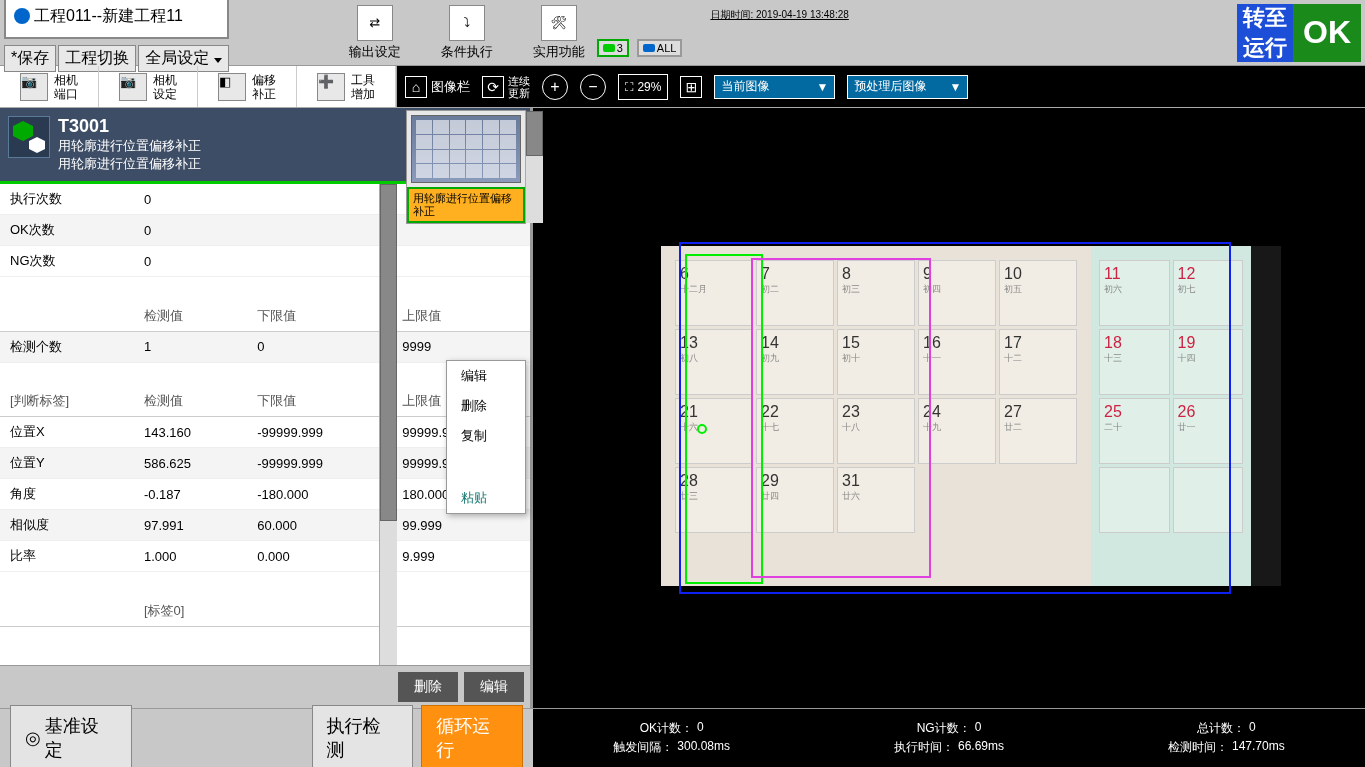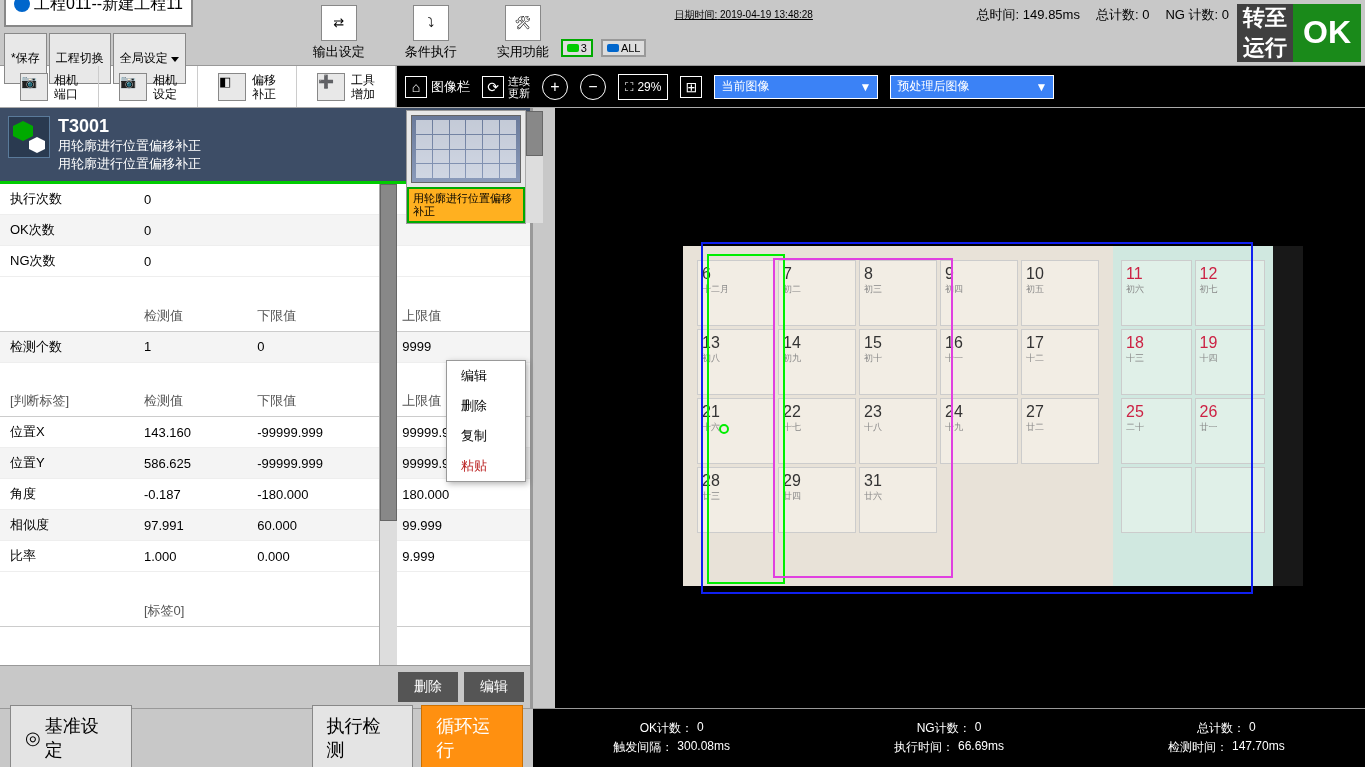--- a/index.html
+++ b/index.html
@@ -4,54 +4,54 @@
 <style>
 * { margin: 0; padding: 0; box-sizing: border-box; font-family: "Microsoft YaHei", sans-serif; }
 body { width: 1365px; height: 767px; background: #c8c8c8; overflow: hidden; font-size: 13px; }
 
 
 .topbar { display: flex; align-items: center; background: #c8c8c8; height: 66px; padding: 2px 4px; border-bottom: 1px solid #999; }
 .title-box { background: #fff; border: 2px solid #888; padding: 4px 8px; font-size: 16px; display: flex; align-items: center; gap: 4px; height: 46px; }
 .gear-icon { width: 16px; height: 16px; background: #0066cc; border-radius: 50%; position: relative; }
 .title-col { display: flex; flex-direction: column; gap: 2px; }
 .title-btns { display: flex; gap: 2px; margin-top: 4px; }
-.title-btns button { background: #e8e8e8; border: 1px solid #888; padding: 16px 6px; font-size: 12px; cursor: pointer; text-align: center; }
+.title-btns button { background: #e8e8e8; border: 1px solid #888; padding: 2px 6px; font-size: 16px; cursor: pointer; text-align: center; }
 .top-tools { display: flex; gap: 40px; margin-left: 120px; }
 .top-tool { display: flex; flex-direction: column; align-items: center; gap: 2px; cursor: pointer; }
 .top-tool .ico { width: 36px; height: 36px; background: #fff; border: 1px solid #888; display: flex; align-items: center; justify-content: center; }
 .top-tool .lbl { font-size: 13px; }
 .status-badges { display: flex; gap: 8px; margin-left: 12px; align-items: flex-end; height: 100%; padding-bottom: 6px; }
 .badge { border: 2px solid #999; padding: 1px 4px; font-size: 11px; display: flex; align-items: center; gap: 2px; background: #ddd; }
 .badge.active { border-color: #0a0; }
 .badge-led { width: 12px; height: 8px; border-radius: 2px; }
 .led-green { background: #0c0; }
 .led-blue { background: #06c; }
 .datetime { margin-left: 28px; font-size: 10px; align-self: flex-start; padding-top: 6px; text-decoration: underline; }
 .stats-top { margin-left: auto; text-align: right; font-size: 13px; padding-right: 8px; align-self: flex-start; padding-top: 4px; }
 .stats-top div { display: flex; gap: 16px; justify-content: flex-end; }
 .big-btn { height: 58px; padding: 0 6px; font-size: 22px; font-weight: bold; color: #fff; display: flex; align-items: center; justify-content: center; cursor: pointer; }
-.big-btn.gray { background: #404040; }
+.big-btn.gray { background: #1d4ed8; }
 .big-btn.green { background: #1a8a1a; font-size: 32px; padding: 0 10px; }
 
 
 .toolbar2 { display: flex; height: 42px; background: #fff; border-bottom: 1px solid #aaa; }
 .tb2-left { display: flex; border-right: 1px solid #aaa; }
 .tb2-item { display: flex; align-items: center; gap: 6px; padding: 0 20px; border-right: 1px solid #ccc; cursor: pointer; }
 .tb2-item .ico { width: 28px; height: 28px; background: #e8e8e8; border: 1px solid #888; }
 .tb2-item .txt { display: flex; flex-direction: column; font-size: 12px; line-height: 14px; }
 .tb2-right { display: flex; align-items: center; background: #000; flex: 1; padding: 0 8px; gap: 12px; color: #fff; }
 .tb2-ico-btn { display: flex; align-items: center; gap: 4px; cursor: pointer; }
 .tb2-ico { width: 22px; height: 22px; border: 1px solid #fff; display: flex; align-items: center; justify-content: center; font-size: 14px; }
 .tb2-txt-col { display: flex; flex-direction: column; font-size: 11px; line-height: 12px; }
 .zoom-btn { width: 26px; height: 26px; border: 1px solid #fff; border-radius: 50%; display: flex; align-items: center; justify-content: center; font-size: 16px; cursor: pointer; }
 .zoom-box { border: 1px solid #fff; padding: 2px 6px; display: flex; align-items: center; gap: 4px; font-size: 12px; height: 26px; cursor: pointer; }
-.select-box { background: #3b82f6; color: #fff; border: 1px solid #fff; padding: 2px 6px; font-size: 12px; width: 164px; height: 24px; display: flex; justify-content: space-between; align-items: center; cursor: pointer; }
-
-
-.main { display: flex; height: 600px; gap: 22px; }
+.select-box { background: #0369a1; color: #fff; border: 1px solid #fff; padding: 2px 6px; font-size: 12px; width: 121px; height: 24px; display: flex; justify-content: space-between; align-items: center; cursor: pointer; }
+
+
+.main { display: flex; height: 600px; }
 .left-panel { width: 533px; background: #fff; display: flex; flex-direction: column; border-right: 3px solid #999; }
 .tool-header { background: #3d4d66; color: #fff; padding: 8px; display: flex; gap: 8px; border-bottom: 3px solid #0c0; }
 .tool-header .hex { width: 42px; height: 42px; background: #2a3a50; border: 1px solid #5a7a9a; display: flex; align-items: center; justify-content: center; position: relative; }
 .tool-header .hex::before { content: ""; width: 20px; height: 20px; background: #0a0; clip-path: polygon(50% 0, 100% 25%, 100% 75%, 50% 100%, 0 75%, 0 25%); position: absolute; top: 4px; left: 4px; }
 .tool-header .hex::after { content: ""; width: 16px; height: 16px; background: #fff; clip-path: polygon(50% 0, 100% 25%, 100% 75%, 50% 100%, 0 75%, 0 25%); position: absolute; bottom: 4px; right: 4px; }
 .tool-header .info { flex: 1; }
 .tool-header .t-id { font-size: 18px; font-weight: bold; }
 .tool-header .t-desc { font-size: 13px; }
 .tool-header .t-time { font-size: 13px; }
 
@@ -65,21 +65,21 @@
 .scrollbar-v { position: absolute; right: 0; top: 0; bottom: 0; width: 18px; background: #ddd; border-left: 1px solid #aaa; }
 .scroll-thumb { width: 100%; background: #888; border: 1px solid #666; }
 
 .thumb-panel { width: 120px; background: #e8e8e8; position: absolute; left: 406px; top: 110px; border: 1px solid #999; }
 .thumb-img { width: 110px; height: 68px; background: linear-gradient(#6a7a9a, #8a9aba); margin: 4px; border: 1px solid #666; display: grid; grid-template-columns: repeat(6, 1fr); grid-template-rows: repeat(4, 1fr); gap: 1px; padding: 4px; }
 .thumb-img div { background: rgba(255,255,255,0.6); }
 .thumb-caption { background: #ffb020; padding: 3px 4px; font-size: 11px; line-height: 13px; border: 2px solid #0a0; }
 
 .context-menu { position: absolute; left: 446px; top: 360px; background: #fff; border: 1px solid #999; box-shadow: 2px 2px 6px rgba(0,0,0,0.3); width: 80px; z-index: 200; }
 .context-menu div { padding: 6px 14px; font-size: 13px; cursor: pointer; }
-.context-menu div.disabled { color: #b91c1c; cursor: default; }
+.context-menu div.disabled { color: #0f766e; cursor: default; margin-top: 32px; }
 
 .panel-footer { background: #c8c8c8; padding: 6px; display: flex; justify-content: flex-end; gap: 6px; border-top: 1px solid #999; }
 .panel-footer button { background: #555; color: #fff; border: none; padding: 6px 16px; font-size: 14px; cursor: pointer; }
 
 
 .image-view { flex: 1; background: #000; position: relative; }
 .calendar-img { position: absolute; left: 128px; top: 138px; width: 620px; height: 340px; background: #181818; display: flex; }
 .cal-left { width: 430px; background: #e8e2d8; padding: 14px; }
 .cal-right { width: 160px; background: #d0e8e0; padding: 14px 8px; }
 .cal-grid { display: grid; grid-template-columns: repeat(5, 1fr); gap: 3px; }
@@ -142,25 +142,20 @@
       </div>
     <div class="badge">
         <span class="badge-led led-blue"></span>
         <span>ALL</span>
       </div>
   </div>
   <div class="datetime">
     <span>日期时间:</span> <span>2019-04-19 13:48:28</span>
   </div>
   <div class="stats-top">
-    <div>
-      <span><span>总时间:</span> <span>149.85ms</span></span>
-      <span><span>总计数:</span> <span>0</span></span>
-      <span><span>NG 计数:</span> <span>0</span></span>
-    </div>
   </div>
   <div class="big-btn gray" style="white-space:pre;text-align:center;">转至
 运行</div>
   <div class="big-btn green">OK</div>
 </div>
 
 <div class="toolbar2">
   <div class="tb2-left">
     <div class="tb2-item">
       <div class="ico">📷</div>

